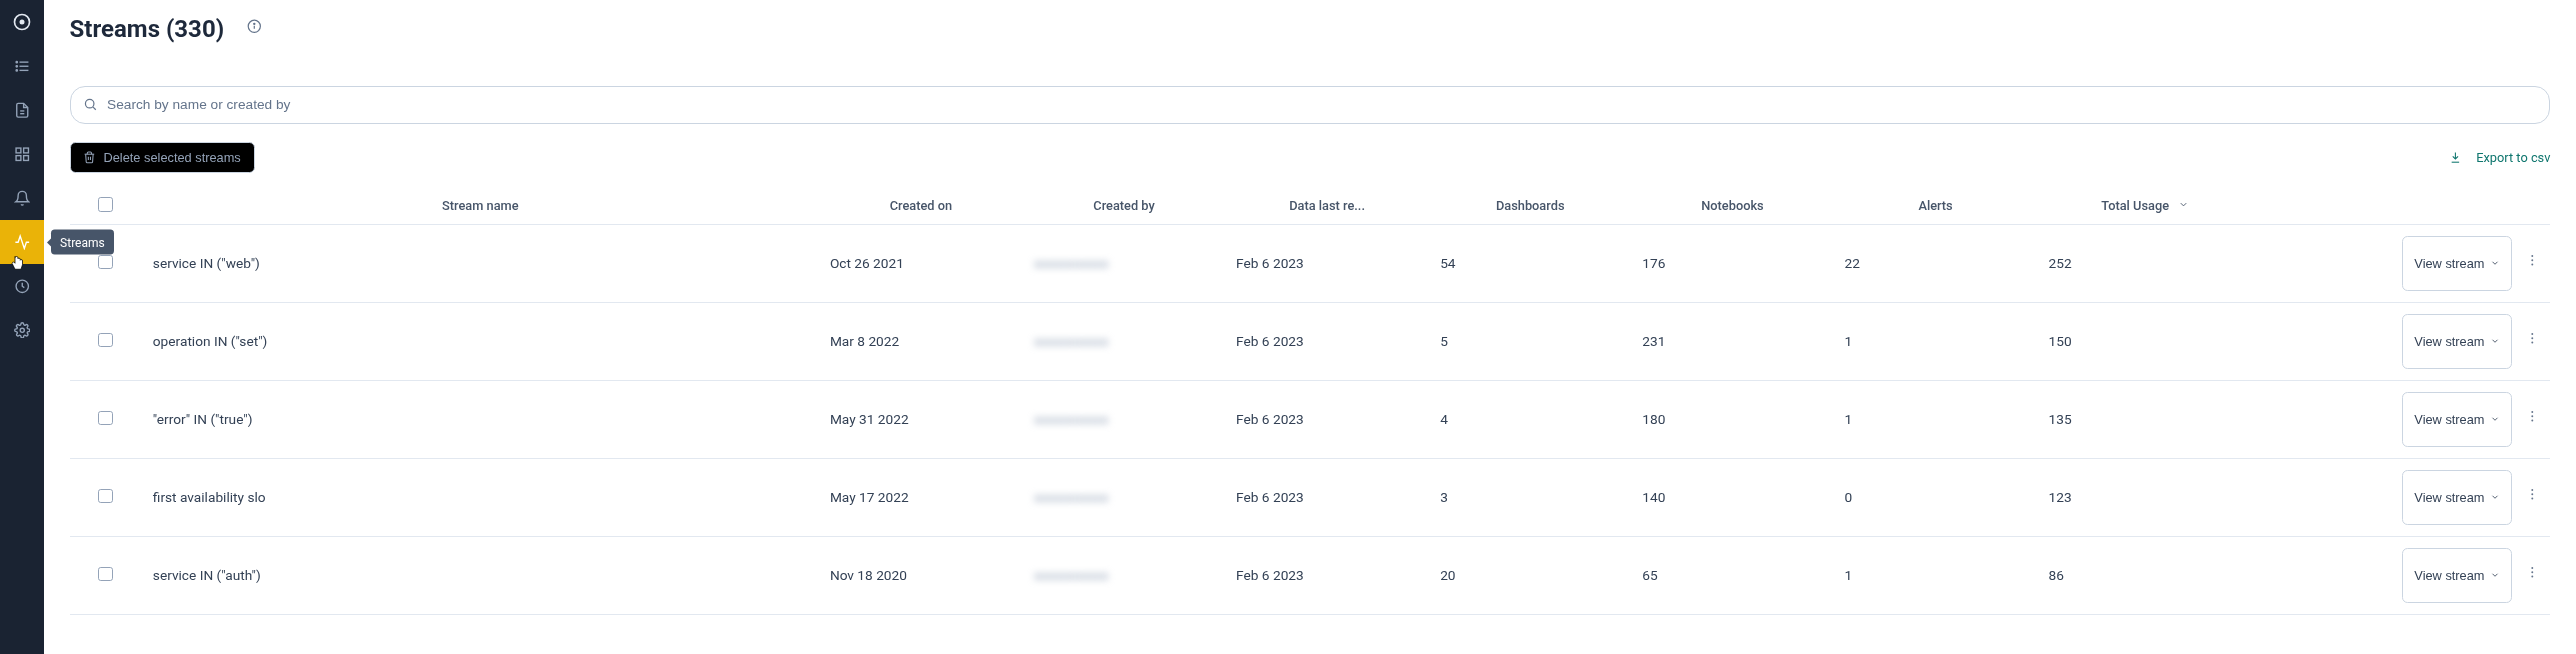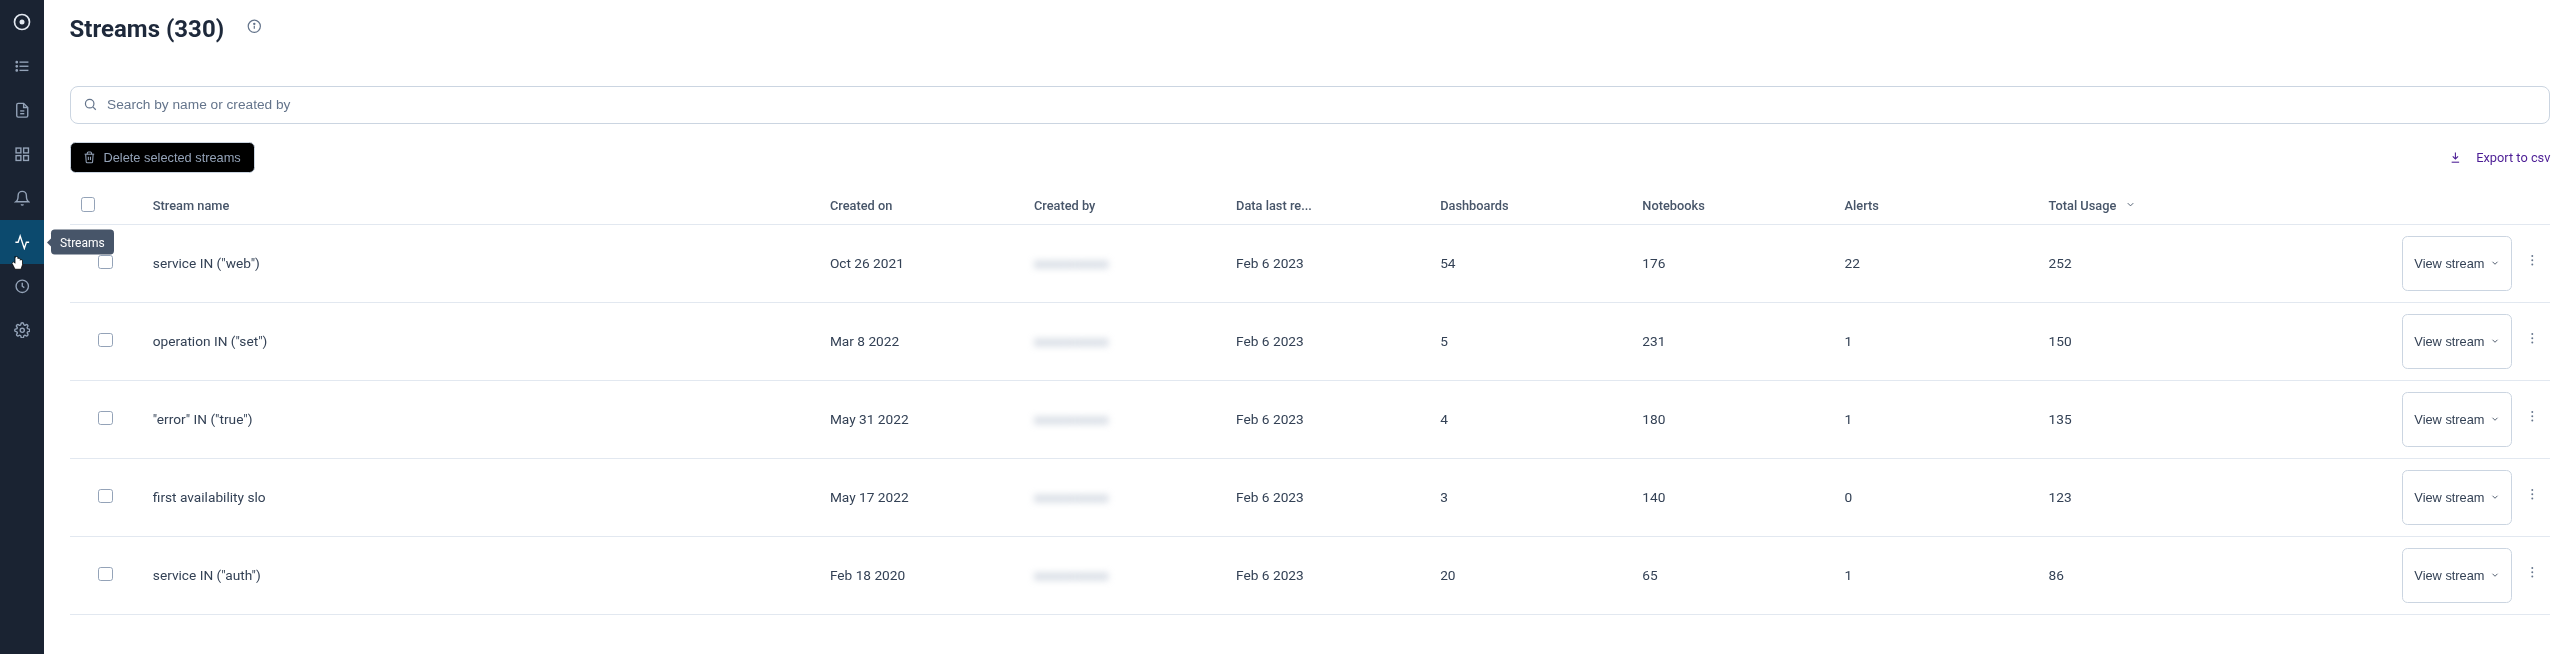--- a/index.html
+++ b/index.html
@@ -31,21 +31,21 @@
       align-items: center;
       justify-content: center;
       color: #94a3b8;
       cursor: pointer;
       position: relative;
     }
     .sidebar-item.logo {
       color: #e2e8f0;
     }
     .sidebar-item.active {
-      background: #0c4a6e;
+      background: #eab308;
       color: #fff;
     }
     .sidebar-item svg { width: 16.5px; height: 16.5px; }
     .sidebar-item.logo svg { width: 20px; height: 20px; }
     .tooltip {
       position: absolute;
       left: 51px;
       top: 50%;
       transform: translateY(-50%);
       background: #475569;
@@ -89,21 +89,21 @@
     }
     .page-title {
       font-size: 24px;
       font-weight: 700;
       color: #1e293b;
     }
     .info-icon { color: #64748b; }
 
     .search-box {
       border: 0.9px solid #cbd5e1;
-      border-radius: 8px;
+      border-radius: 15px;
       display: flex;
       align-items: center;
       padding: 0 12.8px;
       height: 38px;
       margin-bottom: 18.3px;
       margin-top: 43px;
     }
     .search-box svg { color: #64748b; width: 14.6px; height: 14.6px; margin-right: 9.1px; }
     .search-box input {
       border: none;
@@ -126,35 +126,35 @@
       color: #94a3b8;
       font-size: 12.8px;
       padding: 7.3px 12.8px;
       border-radius: 5.5px;
       display: inline-flex;
       align-items: center;
       gap: 7.3px;
       cursor: not-allowed;
     }
     .export-link {
-      color: #4c1d95;
+      color: #0f766e;
       font-size: 12.8px;
       display: inline-flex;
       align-items: center;
       gap: 14px;
       cursor: pointer;
     }
 
     
     .table {
       width: 100%;
       border-collapse: collapse;
     }
     .table th {
-      text-align: left;
+      text-align: center;
       font-weight: 500;
       font-size: 12.8px;
       color: #475569;
       padding: 9.1px 11px;
       border-bottom: 0.9px solid #e2e8f0;
     }
     .table td {
       font-size: 13.7px;
       color: #334155;
       padding: 11px 11px;
@@ -394,21 +394,21 @@
               </svg>
             </button><span class="more-icon"><svg width="14.6" height="14.6" viewBox="0 0 24 24" fill="currentColor">
                 <circle cx="12" cy="5" r="1.6"></circle>
                 <circle cx="12" cy="12" r="1.6"></circle>
                 <circle cx="12" cy="19" r="1.6"></circle>
               </svg></span></td>
         </tr>
         <tr>
           <td class="td-check"><span class="checkbox"></span></td>
           <td>service IN ("auth")</td>
-          <td>Feb 18 2020</td>
+          <td>Nov 18 2020</td>
           <td><span class="blur">xxxxxxxxxxx</span></td>
           <td>Feb 6 2023</td>
           <td>20</td>
           <td>65</td>
           <td>1</td>
           <td>86</td>
           <td class="col-actions"><button class="view-btn">
               <span>View stream</span>
               <svg width="10" height="10" viewBox="0 0 24 24" fill="none" stroke="currentColor" stroke-width="2">
                 <polyline points="6 9 12 15 18 9"></polyline>

